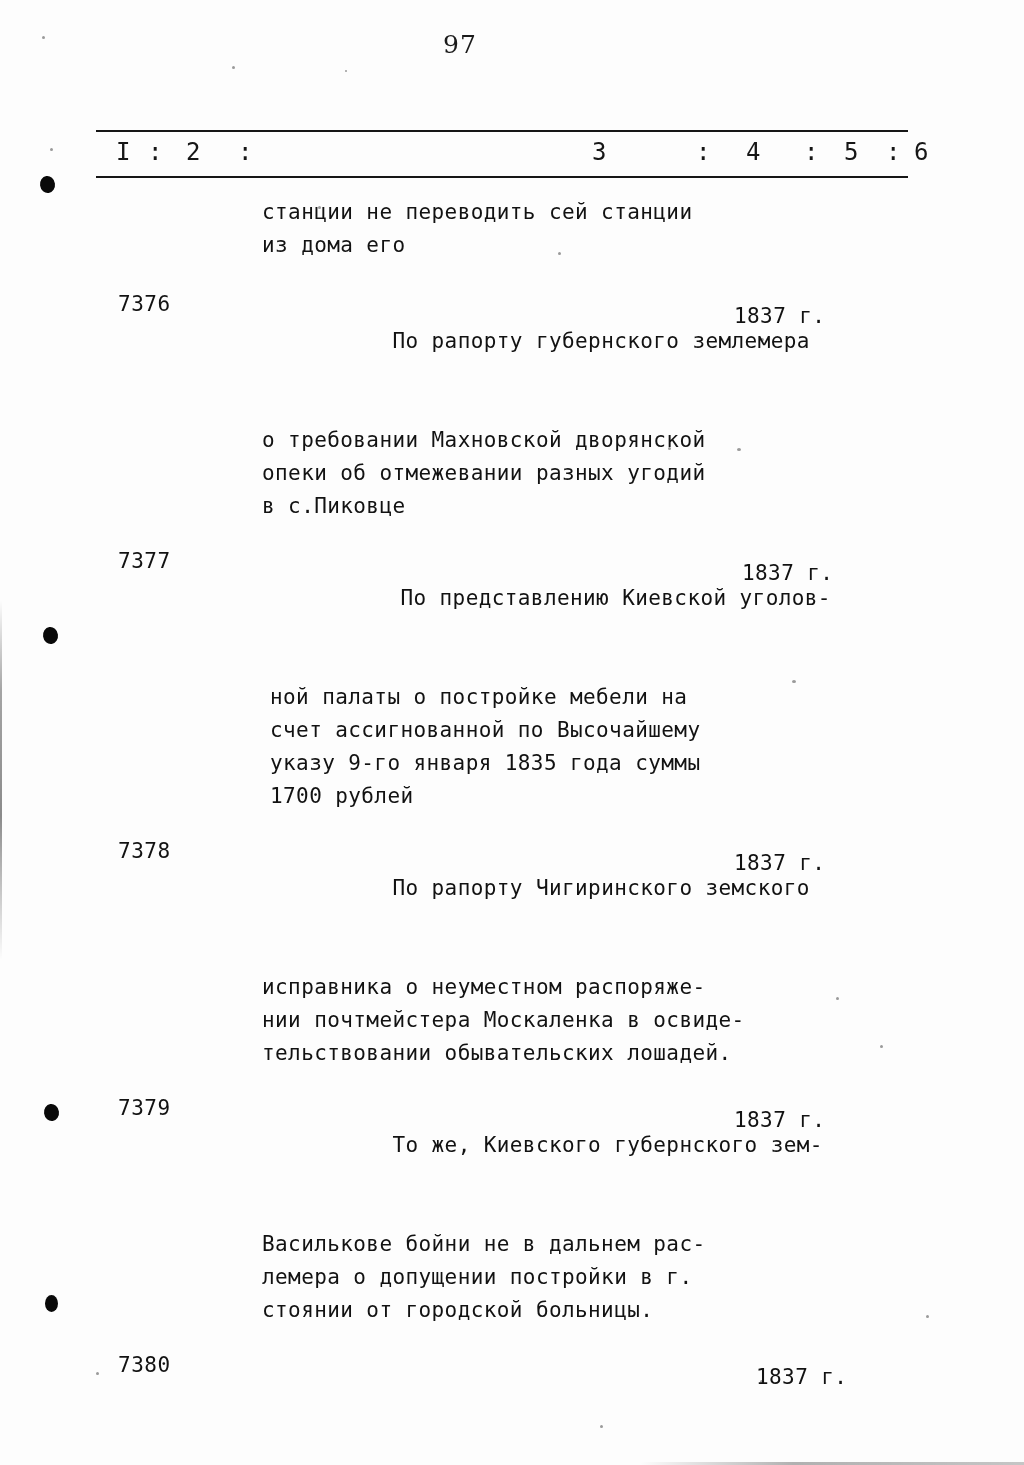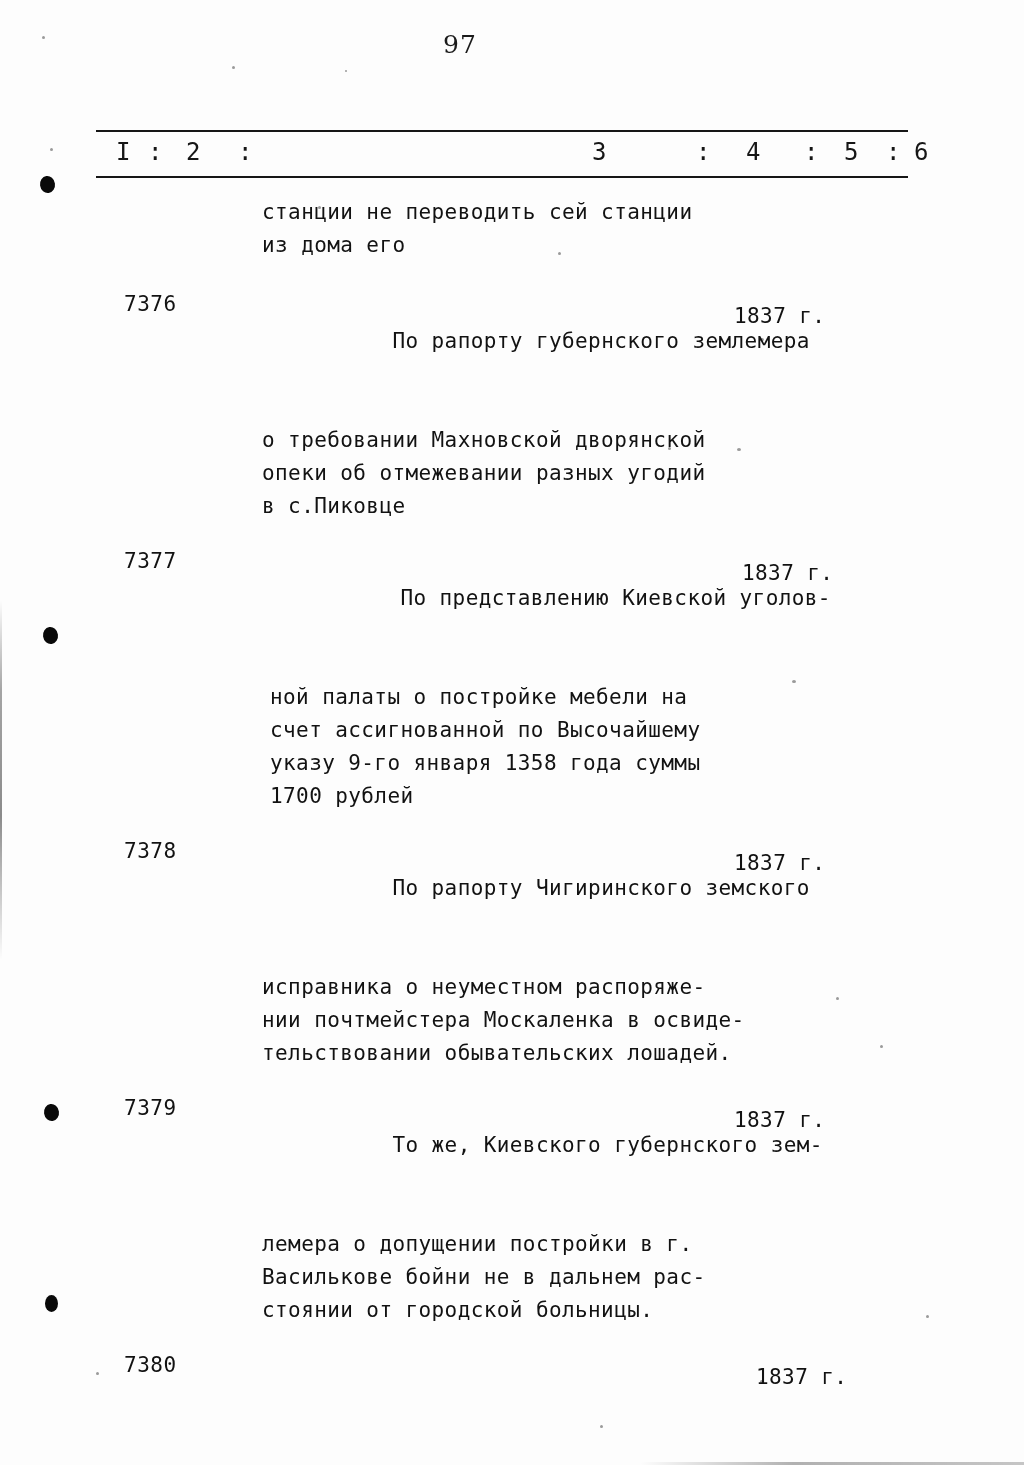--- a/index.html
+++ b/index.html
@@ -96,21 +96,21 @@
     left: 0;
     top: 196px;
     width: 1024px;
   }
   .entry {
     position: relative;
     margin-bottom: 26px;
   }
   .entry-num {
     position: absolute;
-    left: 124px;
+    left: 118px;
     top: 0;
     font-size: 21px;
     letter-spacing: 0.5px;
     white-space: pre;
     color: #121212;
   }
   .entry-lines {
     margin-left: 262px;
     width: 700px;
   }
@@ -207,21 +207,21 @@
 
     <div class="entry" style="margin-top:22px;padding-left:8px;">
       <div class="entry-num">7377</div>
       <div class="entry-lines">
         <div class="line indent">
           <span>По представлению Киевской уголов-</span>
           <span class="year">1837 г.</span>
         </div>
         <div class="line">ной палаты о постройке мебели на</div>
         <div class="line">счет ассигнованной по Высочайшему</div>
-        <div class="line">указу 9-го января 1358 года суммы</div>
+        <div class="line">указу 9-го января 1835 года суммы</div>
         <div class="line">1700 рублей</div>
       </div>
     </div>
 
     <div class="entry" style="margin-top:22px;">
       <div class="entry-num">7378</div>
       <div class="entry-lines">
         <div class="line indent">
           <span>По рапорту Чигиринского земского</span>
           <span class="year">1837 г.</span>
@@ -232,22 +232,22 @@
       </div>
     </div>
 
     <div class="entry" style="margin-top:22px;">
       <div class="entry-num">7379</div>
       <div class="entry-lines">
         <div class="line indent">
           <span>То же, Киевского губернского зем-</span>
           <span class="year">1837 г.</span>
         </div>
+        <div class="line">Василькове бойни не в дальнем рас-</div>
         <div class="line">лемера о допущении постройки в г.</div>
-        <div class="line">Василькове бойни не в дальнем рас-</div>
         <div class="line">стоянии от городской больницы.</div>
       </div>
     </div>
 
     <div class="entry" style="margin-top:22px;">
       <div class="entry-num">7380</div>
       <div class="entry-lines">
         <div class="line indent year-shift">
           <span class="year">1837 г.</span>
         </div>

